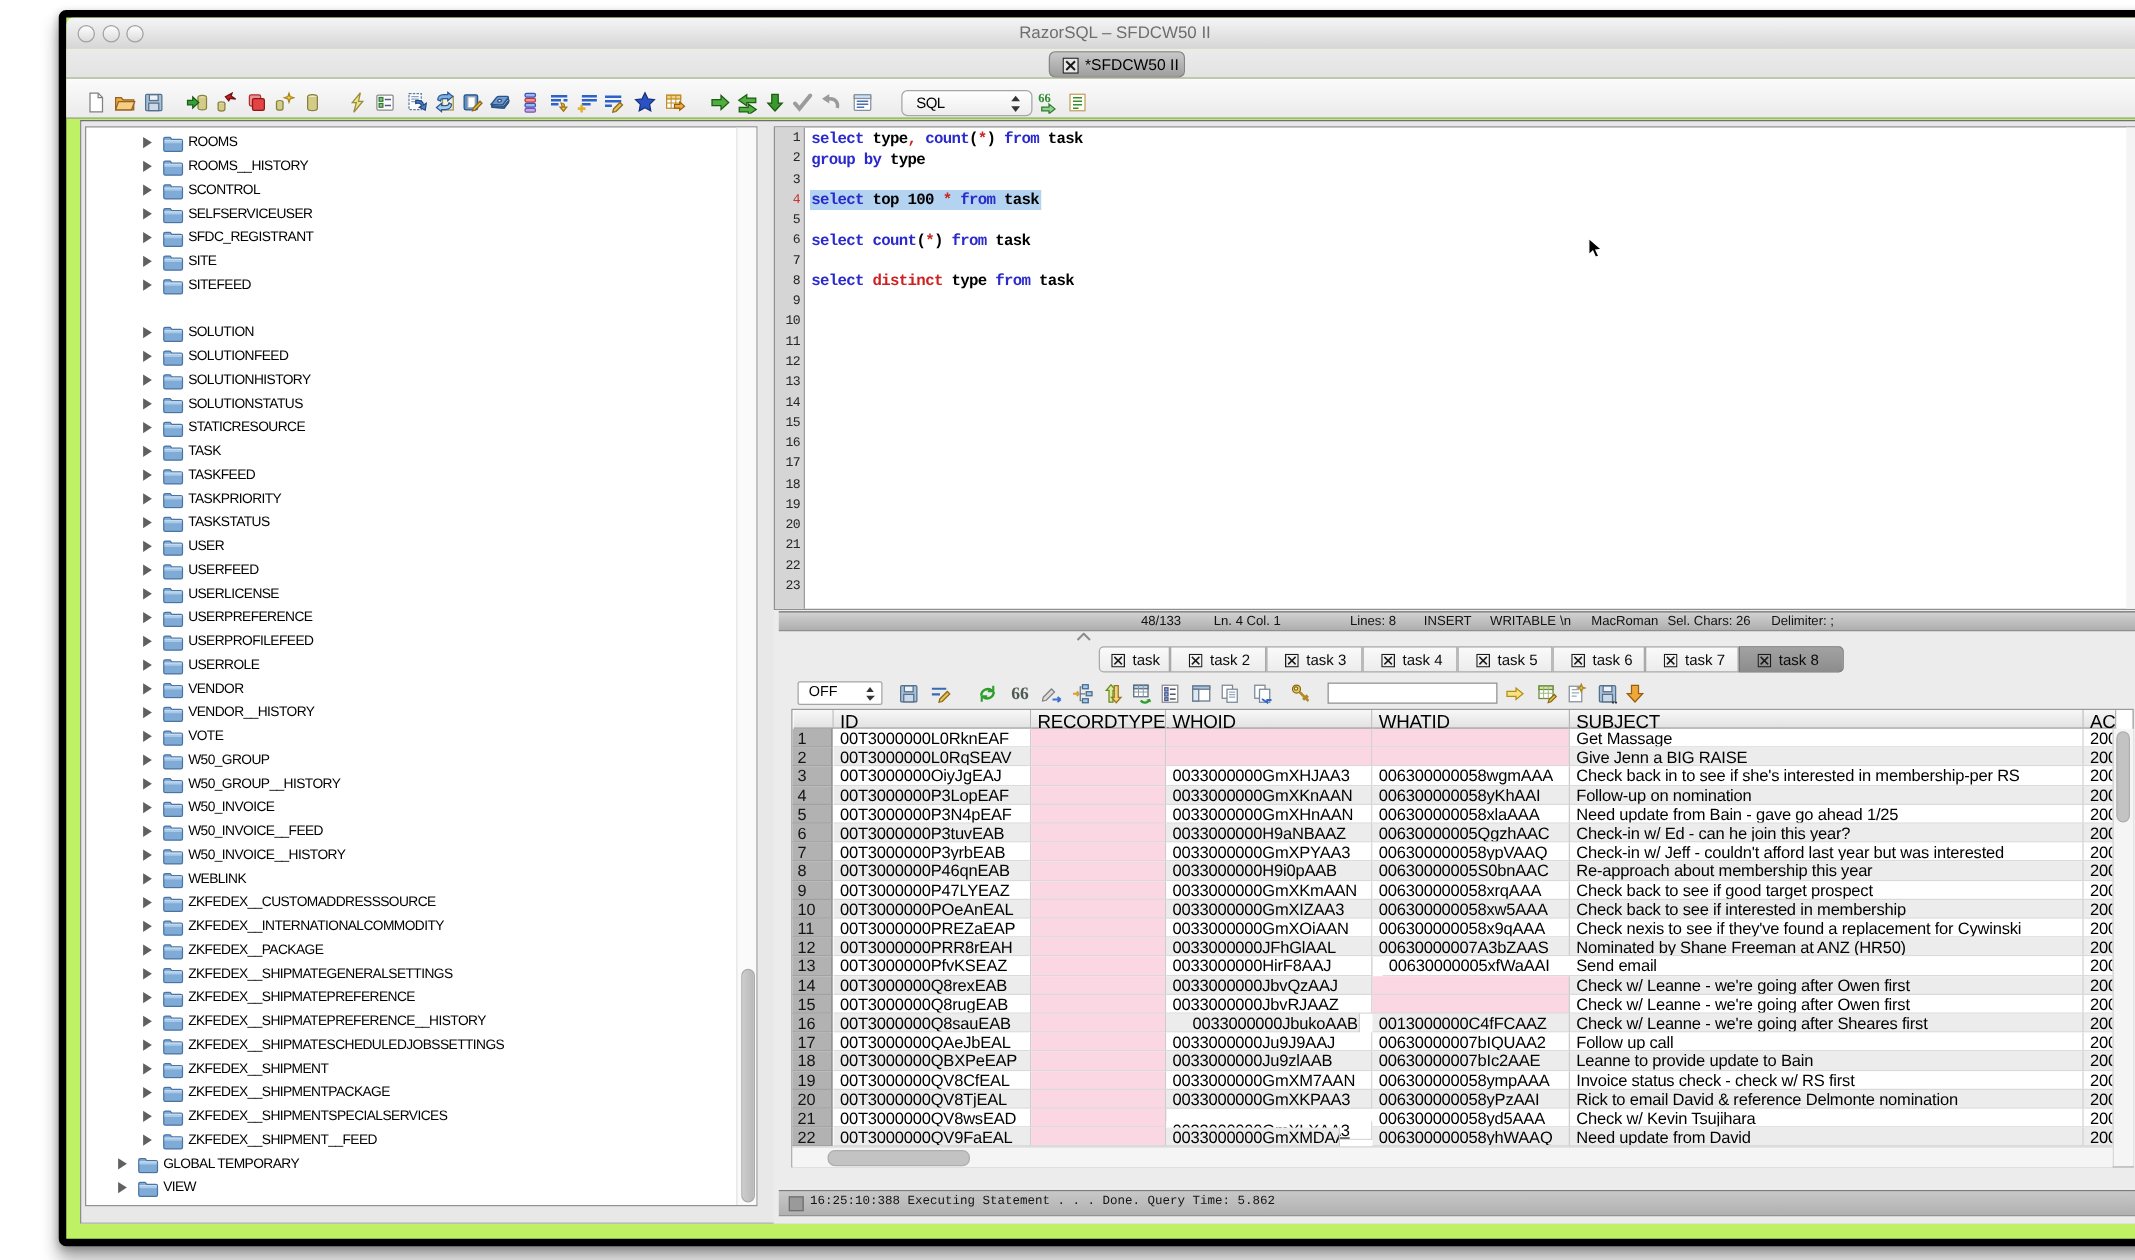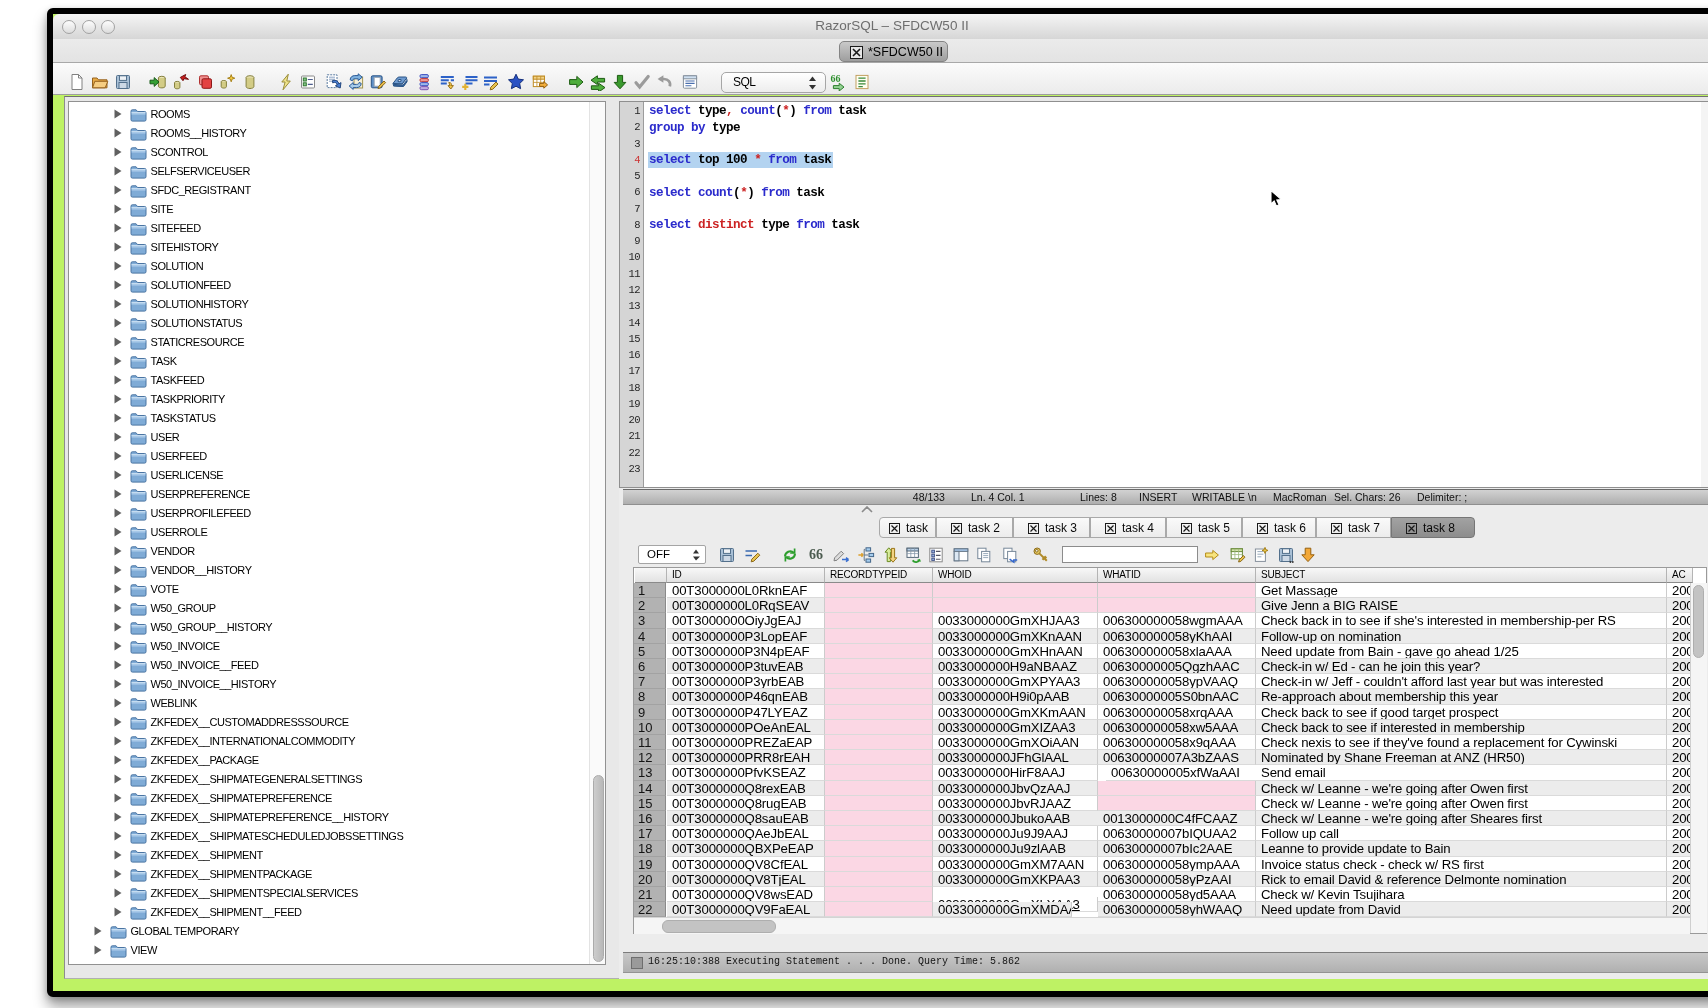--- a/index.html
+++ b/index.html
@@ -30,21 +30,21 @@
 #edstatus{position:absolute;left:4px;top:388px;width:1095px;height:14px;background:linear-gradient(#d2d2d2,#aeaeae);border-top:1px solid #6a6a6a;border-bottom:1px solid #8f8f8f;}
 .est{position:absolute;top:1px;font-size:10.5px;color:#111;white-space:pre;}
 .ttab{position:absolute;top:416px;height:21px;background:linear-gradient(#fafafa,#ececec);border:1px solid #a9a9a9;box-sizing:border-box;}
 .ttab.sel{background:linear-gradient(#a2a2a2,#8d8d8d);border-color:#767676;}
 .ttl{position:absolute;top:3px;font-size:12px;color:#0a0a0a;white-space:pre;}
 #offcombo{position:absolute;left:19px;top:444px;width:68px;height:19px;background:#ffffff;border:1px solid #a5a5a5;border-radius:2px;box-sizing:border-box;text-decoration:underline;}
 #searchbox{position:absolute;left:443px;top:445px;width:136px;height:17px;background:#ffffff;border:1px solid #8c8c8c;box-sizing:border-box;}
 #grid{position:absolute;left:14px;top:466px;width:1074px;height:367px;background:#ffffff;border:1px solid #9a9a9a;box-sizing:border-box;}
 
 .gh{position:absolute;top:0;height:15px;background:linear-gradient(#f8f8f8,#e2e2e2);border-right:1px solid #b4b4b4;border-bottom:1px solid #8a8a8a;box-sizing:border-box;}
-.ghl{position:absolute;top:0.5px;font-size:10px;letter-spacing:-0.2px;color:#000;white-space:pre;}
+.ghl{position:absolute;top:0.5px;font-size:15px;letter-spacing:-0.2px;color:#000;white-space:pre;}
 .gnum{position:absolute;left:0;width:32px;height:15.2px;background:#b2b2b2;border-right:1px solid #8a8a8a;border-bottom:1px solid #a2a2a2;box-sizing:border-box;font-size:13px;color:#141414;}
 .gc{position:absolute;height:15.2px;border-right:1px solid #cccccc;border-bottom:1px solid #dadada;box-sizing:border-box;font-size:13.2px;letter-spacing:-0.15px;color:#000;white-space:pre;overflow:hidden;}
 .gc span{position:relative;left:5px;top:0px;}
 #gvscroll{position:absolute;left:1056px;top:15px;width:16px;height:350px;background:#f5f5f5;border-left:1px solid #cfcfcf;}
 #gvthumb{position:absolute;left:1.5px;top:2px;width:9px;height:71px;border-radius:6px;background:#c3c3c3;border:1px solid #aeaeae;}
 #ghscroll{position:absolute;left:0px;top:349px;width:1056px;height:16px;background:#f5f5f5;border-top:1px solid #d4d4d4;}
 #ghthumb{position:absolute;left:28px;top:2px;width:112px;height:11px;border-radius:6px;background:#c3c3c3;border:1px solid #aeaeae;}
 #botstatus{position:absolute;left:4px;top:851px;width:1095px;height:19px;background:linear-gradient(#c8c8c8,#b0b0b0);border-top:1px solid #7c7c7c;border-bottom:1px solid #939393;}
 #botstatus .txt{position:absolute;left:25px;top:3px;font-family:"Liberation Mono",monospace;font-size:10px;color:#141414;white-space:pre;}
 .pink{background:#fbd7e4 !important;}
@@ -269,31 +269,20 @@
 <div class="trow" style="top:116.6px">
           <svg style="position:absolute;left:44.5px;top:4.5px" width="8" height="10" viewBox="0 0 8 10">
             <path d="M0.5 0.5L7.5 5 0.5 9.5z" fill="#606060"></path>
           </svg>
           <svg style="position:absolute;left:60.5px;top:3.0px" width="17" height="14" viewBox="0 0 17 14">
             <path d="M1 3.2c0-.9.5-1.4 1.3-1.4h3.8l1.4 1.7h7.2c.8 0 1.3.5 1.3 1.3v6.9c0 .9-.5 1.4-1.3 1.4H2.3c-.8 0-1.3-.5-1.3-1.4z" fill="#7fabd6" stroke="#4a74a2"></path>
             <path d="M1.6 4.2h13.8v2.4H1.6z" fill="#a8c9e8" stroke="none"></path>
             <path d="M1.6 4h13.8v1H1.6z" fill="#c6dcf0" stroke="none"></path>
           </svg>
           <div class="tlabel" style="left:81.5px">SITEFEED</div>
-        </div>
-<div class="trow" style="top:135.6px">
-          <svg style="position:absolute;left:44.5px;top:4.5px" width="8" height="10" viewBox="0 0 8 10">
-            <path d="M0.5 0.5L7.5 5 0.5 9.5z" fill="#606060"></path>
-          </svg>
-          <svg style="position:absolute;left:60.5px;top:3.0px" width="17" height="14" viewBox="0 0 17 14">
-            <path d="M1 3.2c0-.9.5-1.4 1.3-1.4h3.8l1.4 1.7h7.2c.8 0 1.3.5 1.3 1.3v6.9c0 .9-.5 1.4-1.3 1.4H2.3c-.8 0-1.3-.5-1.3-1.4z" fill="#7fabd6" stroke="#4a74a2"></path>
-            <path d="M1.6 4.2h13.8v2.4H1.6z" fill="#a8c9e8" stroke="none"></path>
-            <path d="M1.6 4h13.8v1H1.6z" fill="#c6dcf0" stroke="none"></path>
-          </svg>
-          <div class="tlabel" style="left:81.5px">SITEHISTORY</div>
         </div>
 <div class="trow" style="top:154.6px">
           <svg style="position:absolute;left:44.5px;top:4.5px" width="8" height="10" viewBox="0 0 8 10">
             <path d="M0.5 0.5L7.5 5 0.5 9.5z" fill="#606060"></path>
           </svg>
           <svg style="position:absolute;left:60.5px;top:3.0px" width="17" height="14" viewBox="0 0 17 14">
             <path d="M1 3.2c0-.9.5-1.4 1.3-1.4h3.8l1.4 1.7h7.2c.8 0 1.3.5 1.3 1.3v6.9c0 .9-.5 1.4-1.3 1.4H2.3c-.8 0-1.3-.5-1.3-1.4z" fill="#7fabd6" stroke="#4a74a2"></path>
             <path d="M1.6 4.2h13.8v2.4H1.6z" fill="#a8c9e8" stroke="none"></path>
             <path d="M1.6 4h13.8v1H1.6z" fill="#c6dcf0" stroke="none"></path>
           </svg>
@@ -1021,21 +1010,21 @@
 <div class="gnum" style="top:227.8px"><span style="position:relative;left:4px;top:0px">15</span></div>
 <div class="gc odd" style="left:33px;top:227.8px;width:158px;"><span>00T3000000Q8rugEAB</span></div>
 <div class="gc pink" style="left:191px;top:227.8px;width:108px;"><span></span></div>
 <div class="gc odd" style="left:299px;top:227.8px;width:165px;"><span>0033000000JbvRJAAZ</span></div>
 <div class="gc pink" style="left:464px;top:227.8px;width:158px;"><span></span></div>
 <div class="gc odd" style="left:622px;top:227.8px;width:411px;"><span>Check w/ Leanne - we're going after Owen first</span></div>
 <div class="gc odd" style="left:1033px;top:227.8px;width:26px;"><span>2008</span></div>
 <div class="gnum" style="top:243.0px"><span style="position:relative;left:4px;top:0px">16</span></div>
 <div class="gc even" style="left:33px;top:243.0px;width:158px;"><span>00T3000000Q8sauEAB</span></div>
 <div class="gc pink" style="left:191px;top:243.0px;width:108px;"><span></span></div>
-<div class="gc even" style="left:299px;top:243.0px;width:176px;"><span>0033000000JbukoAAB</span></div>
+<div class="gc even" style="left:299px;top:243.0px;width:155px;padding-left:16px;"><span>0033000000JbukoAAB</span></div>
 <div class="gc even" style="left:464px;top:243.0px;width:158px;"><span>0013000000C4fFCAAZ</span></div>
 <div class="gc even" style="left:622px;top:243.0px;width:411px;"><span>Check w/ Leanne - we're going after Sheares first</span></div>
 <div class="gc even" style="left:1033px;top:243.0px;width:26px;"><span>2008</span></div>
 <div class="gnum" style="top:258.2px"><span style="position:relative;left:4px;top:0px">17</span></div>
 <div class="gc odd" style="left:33px;top:258.2px;width:158px;"><span>00T3000000QAeJbEAL</span></div>
 <div class="gc pink" style="left:191px;top:258.2px;width:108px;"><span></span></div>
 <div class="gc odd" style="left:299px;top:258.2px;width:165px;"><span>0033000000Ju9J9AAJ</span></div>
 <div class="gc odd" style="left:464px;top:258.2px;width:158px;"><span>00630000007bIQUAA2</span></div>
 <div class="gc odd" style="left:622px;top:258.2px;width:411px;"><span>Follow up call</span></div>
 <div class="gc odd" style="left:1033px;top:258.2px;width:26px;"><span>2008</span></div>

